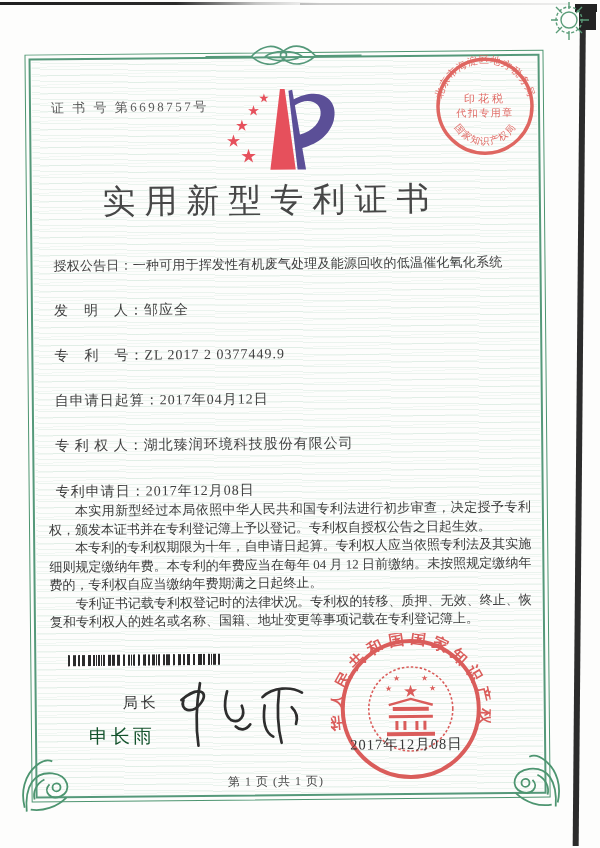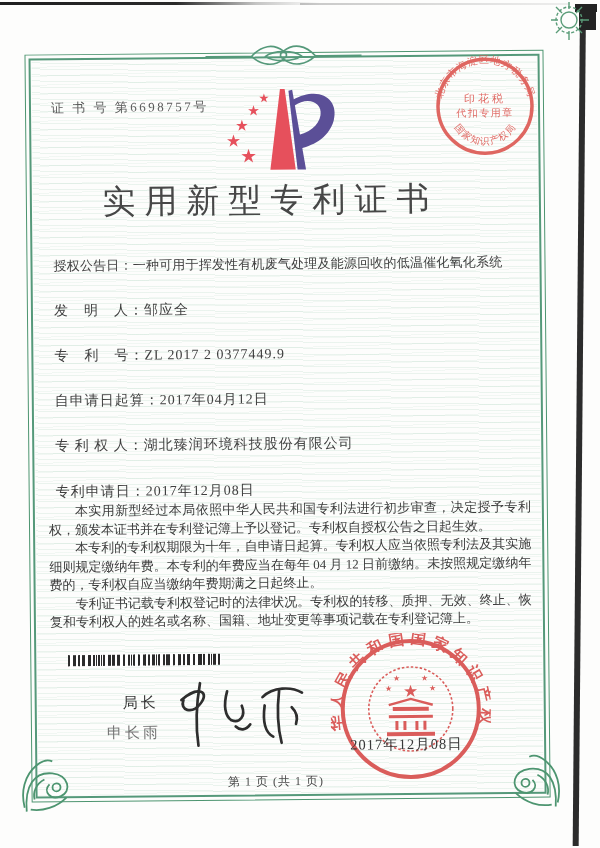--- a/index.html
+++ b/index.html
@@ -42,21 +42,21 @@
   .r1{top:255px}.r2{top:300px}.r3{top:345px}.r4{top:390px}.r5{top:435px}.r6{top:481px}
   .paras{position:absolute;left:48px;top:500px;width:482px;font-size:13px;
     line-height:18.5px;text-align:justify;color:#3c3c3c;}
   .paras p{margin:0;text-indent:2em;}
   .barcode{position:absolute;left:66px;top:653px;width:153px;height:11px;background:#fff;
     background-image:
       repeating-linear-gradient(90deg,#2b2b2b 0 2px,transparent 2px 5px),
       repeating-linear-gradient(90deg,#2b2b2b 0 1px,transparent 1px 7px),
       repeating-linear-gradient(90deg,#2b2b2b 0 1px,transparent 1px 11px);}
   .director-title{position:absolute;left:86px;top:692px;font-size:15px;letter-spacing:3px;color:#333;margin-left:34px;}
-  .director-name{position:absolute;left:86px;top:722px;font-size:15px;letter-spacing:3px;color:#737373;margin-left:18px;}
+  .director-name{position:absolute;left:86px;top:722px;font-size:19px;letter-spacing:3px;color:#14532d;}
   .signature{position:absolute;left:158px;top:676px;width:160px;height:78px;}
   .tax-stamp{position:absolute;left:436px;top:56px;width:104px;height:104px;opacity:.92;}
   .cnipa-seal{position:absolute;left:328px;top:634px;width:160px;height:160px;opacity:.92;}
   .grant-date{position:absolute;left:347px;top:736px;font-size:14.5px;letter-spacing:1px;
     color:#383838;z-index:6;}
   .footer{position:absolute;left:0;right:55px;top:773px;text-align:center;
     font-size:12px;letter-spacing:1px;color:#4a4a4a;}
 </style>
 </head>
 <body>

